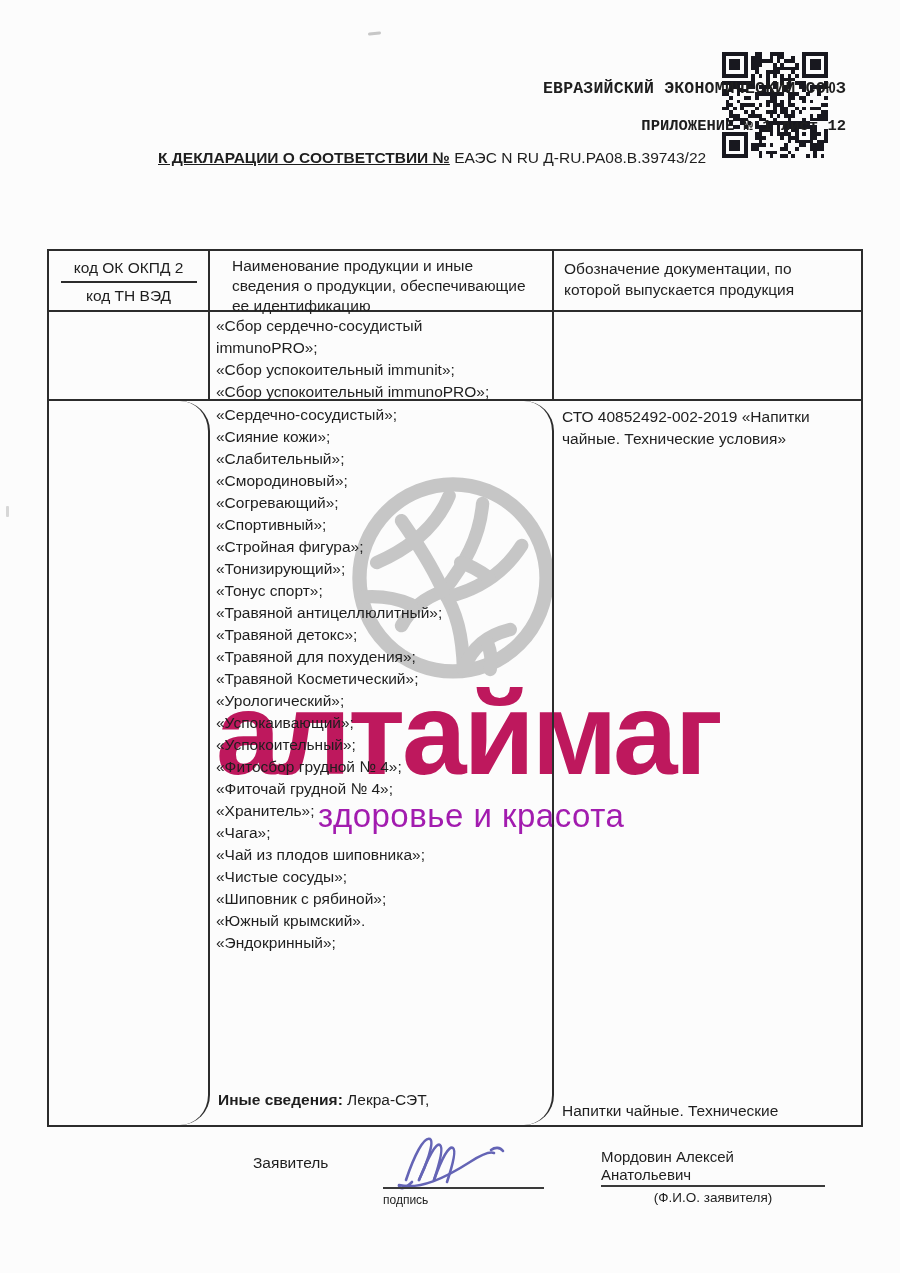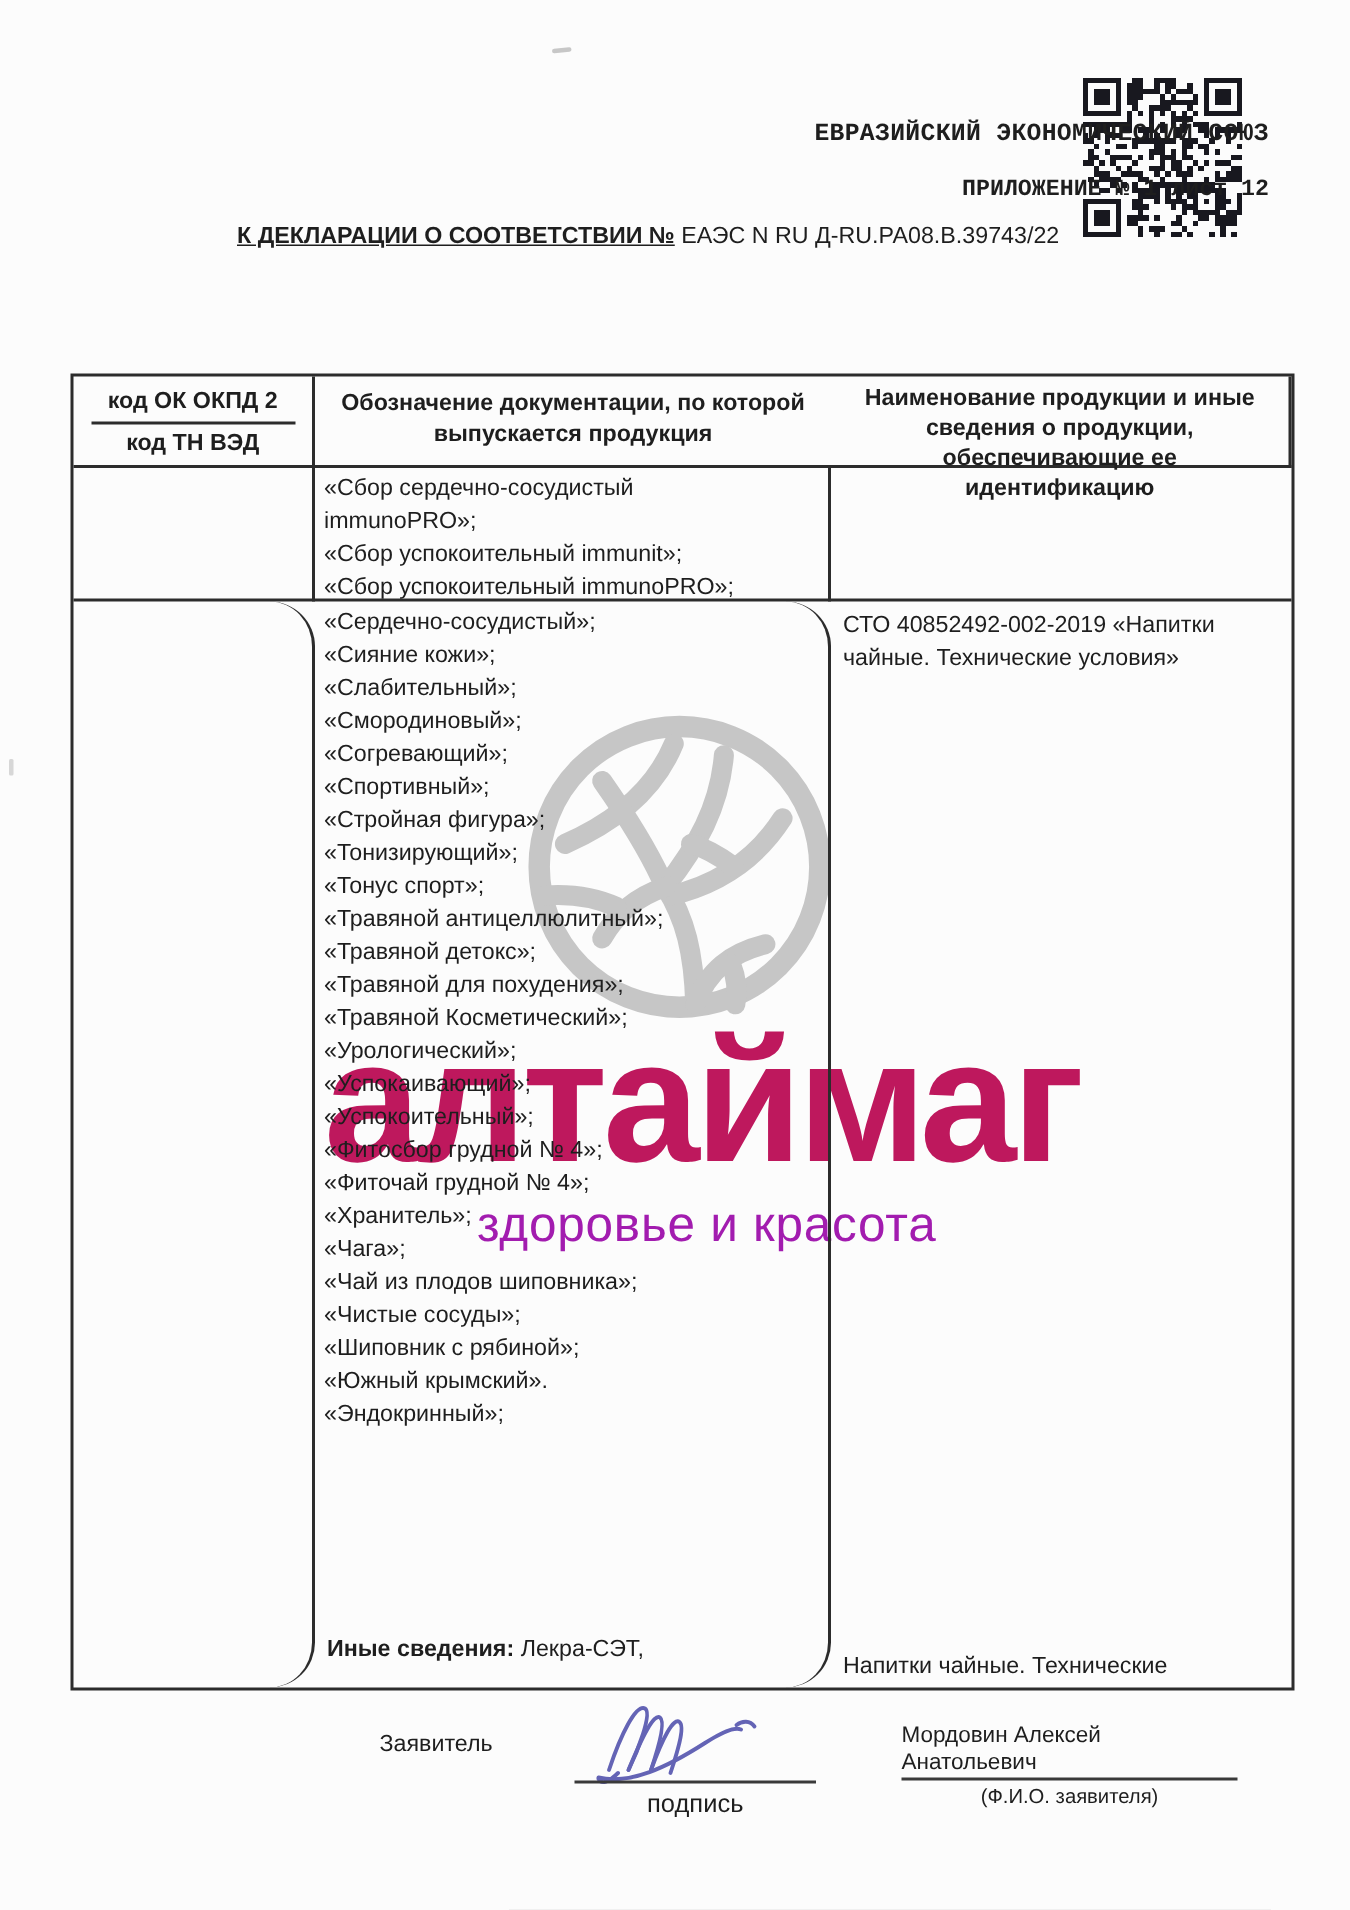--- a/index.html
+++ b/index.html
@@ -23,39 +23,39 @@
   .wm-tagline{left:318px; top:799px; font-size:33px; line-height:1; color:#a21caf; letter-spacing:.5px;}
   
   .doc-table{
     position:absolute; left:47px; top:249px; width:812px; height:874px;
     display:grid; grid-template-columns:161px 344px 1fr; grid-template-rows:61px 89px 1fr;
     border:2px solid #2c2c2c; z-index:2; font-size:15.5px;
   }
   .cell{border-right:2px solid #2c2c2c; border-bottom:2px solid #2c2c2c; position:relative; background:transparent;}
   .cell.cl{border-right:none;}
   .cell.rl{border-bottom:none;border-radius:30px;}
-  .th{font-weight:bold; text-align:center;}
+  .th{font-weight:normal; text-align:left;}
   .th-codes{display:flex; flex-direction:column; align-items:center; justify-content:center; gap:2px; padding-top:2px;}
   .th-codes .sep{width:136px; height:2px; background:#2c2c2c; margin:2px 0;}
   .th-name{padding:5px 22px 0; line-height:20px;}
   .th-doc{padding:7px 10px 0; line-height:21px;}
   .plist{padding:3px 0 0 6px; line-height:22px;}
   .plist div{white-space:nowrap;}
   .plist-r1{width:262px; }
   .plist-r1 div:first-child{white-space:normal;}
   .other-info{position:absolute; left:8px; bottom:16px; white-space:nowrap;}
   .other-info .b{font-weight:bold;}
   .doc-ref{padding:5px 10px 0 8px; line-height:22px;}
   .doc-ref-cont{position:absolute; left:8px; bottom:5px; white-space:nowrap;}
   
   .ft{position:absolute; z-index:2;}
   .ft-applicant{left:253px; top:1154px; font-size:15.5px;}
   .sig-svg{left:390px; top:1124px; width:136px; height:72px;}
   .sig-line{left:383px; top:1187px; width:161px; height:2px; background:#3a3a3a;}
-  .sig-caption{left:383px; top:1193px; width:161px; text-align:center; font-size:17px;}
+  .sig-caption{left:383px; top:1193px; width:161px; text-align:left; font-size:12px;}
   .name-block{left:601px; top:1148px; width:224px; text-align:left; font-size:15px; line-height:18px;}
   .name-line{left:601px; top:1185px; width:224px; height:2px; background:#3a3a3a;}
   .name-caption{left:601px; top:1190px; width:224px; text-align:center; font-size:13.5px;}
   
   .art-dash{position:absolute; left:368px; top:32px; width:13px; height:3px; background:#9a9a9a; opacity:.55; border-radius:2px; transform:rotate(-6deg); z-index:1;}
   .art-tick{position:absolute; left:6px; top:506px; width:3px; height:11px; background:#ababab; opacity:.45; border-radius:1px; z-index:1;}
 </style>
 </head>
 <body>
 
@@ -412,22 +412,22 @@
     <span>ЕАЭС N RU Д-RU.РА08.В.39743/22</span>
   </div>
 
   <div class="doc-table">
 
     <div class="cell th th-codes">
       <div>код ОК ОКПД 2</div>
       <div class="sep"></div>
       <div>код ТН ВЭД</div>
     </div>
+    <div class="cell th th-name">Наименование продукции и иные сведения о продукции, обеспечивающие ее идентификацию</div>
     <div class="cell cl th th-doc">Обозначение документации, по которой выпускается продукция</div>
-    <div class="cell th th-name">Наименование продукции и иные сведения о продукции, обеспечивающие ее идентификацию</div>
 
     <div class="cell"></div>
     <div class="cell">
       <div class="plist plist-r1">
           <div>«Сбор сердечно-сосудистый immunoPRO»;</div>
           <div>«Сбор успокоительный immunit»;</div>
           <div>«Сбор успокоительный immunoPRO»;</div>
         </div>
     </div>
     <div class="cell cl"></div>

